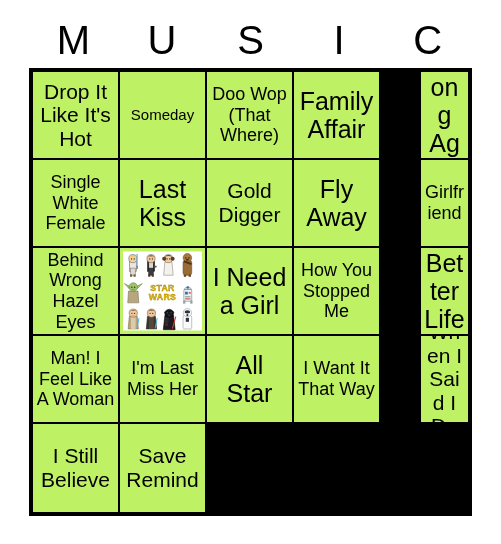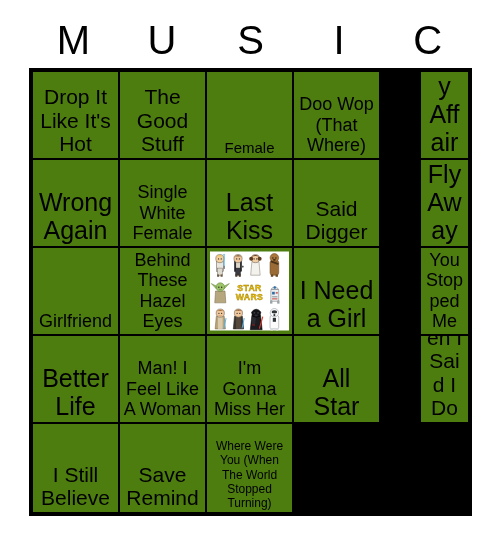--- a/index.html
+++ b/index.html
@@ -49,26 +49,26 @@
     height: 448px;
     box-sizing: border-box;
     border: 4px solid #000000;
     display: grid;
     grid-template-columns: repeat(5, 1fr);
     grid-template-rows: repeat(5, 1fr);
     background: #000000;
     gap: 0;
   }
   .cell {
-    background: #4d7c0f;
+    background: #bef264;
     box-sizing: border-box;
     border-right: 2px solid #000000;
     border-bottom: 2px solid #000000;
     display: flex;
-    align-items: flex-end;
+    align-items: center;
     justify-content: center;
     text-align: center;
     padding: 2px 3px;
     overflow: hidden;
   }
   .cell:nth-child(5n) { border-right: none; margin-left: 40px; }
   .cell:nth-child(n+21) { border-bottom: none; }
   .cell-text {
     display: block;
     width: 100%;
@@ -102,53 +102,50 @@
     <div class="header-cell">I</div>
     <div class="header-cell">C</div>
   </div>
 
   <div class="grid">
 
     <div class="cell">
       <span class="cell-text fs-lg">Drop It Like It's Hot</span>
     </div>
     <div class="cell">
-      <span class="cell-text fs-lg">The Good Stuff</span>
-    </div>
-    <div class="cell">
-      <span class="cell-text fs-sm">Female</span>
+      <span class="cell-text fs-sm">Someday</span>
     </div>
     <div class="cell">
       <span class="cell-text fs-md">Doo Wop (That Where)</span>
     </div>
     <div class="cell">
       <span class="cell-text fs-xl">Family Affair</span>
     </div>
 
     <div class="cell">
       <span class="cell-text fs-xl">Wrong Again</span>
     </div>
     <div class="cell">
       <span class="cell-text fs-md">Single White Female</span>
     </div>
     <div class="cell">
       <span class="cell-text fs-xl">Last Kiss</span>
     </div>
     <div class="cell">
-      <span class="cell-text fs-lg">Said Digger</span>
+      <span class="cell-text fs-lg">Gold Digger</span>
     </div>
     <div class="cell">
       <span class="cell-text fs-xl">Fly Away</span>
     </div>
 
     <div class="cell">
       <span class="cell-text fs-md">Girlfriend</span>
     </div>
     <div class="cell">
-      <span class="cell-text fs-md">Behind These Hazel Eyes</span>
+      <span class="cell-text fs-md">Behind Wrong Hazel Eyes</span>
     </div>
     <div class="cell free-cell">
       <svg class="art" viewBox="0 0 100 100" preserveAspectRatio="xMidYMid meet">
         <rect x="0" y="0" width="100" height="100" fill="#ffffff"></rect>
 
         <g>
           <rect x="8" y="12" width="9" height="13" fill="#e9e6de" stroke="#6b6257" stroke-width="0.7"></rect>
           <rect x="9.5" y="21" width="6" height="9" fill="#dfdad0" stroke="#6b6257" stroke-width="0.6"></rect>
           <circle cx="12.5" cy="9" r="5.2" fill="#f5cf9b" stroke="#6b6257" stroke-width="0.7"></circle>
           <path d="M7.4 7.6 Q12.5 1.5 17.6 7.6 Q15 5.4 12.5 6.2 Q10 5.4 7.4 7.6 Z" fill="#e8c35d"></path>
@@ -271,33 +268,33 @@
       <span class="cell-text fs-md">How You Stopped Me</span>
     </div>
 
     <div class="cell">
       <span class="cell-text fs-xl">Better Life</span>
     </div>
     <div class="cell">
       <span class="cell-text fs-md">Man! I Feel Like A Woman</span>
     </div>
     <div class="cell">
-      <span class="cell-text fs-md">I'm Gonna Miss Her</span>
+      <span class="cell-text fs-md">I'm Last Miss Her</span>
     </div>
     <div class="cell">
       <span class="cell-text fs-xl">All Star</span>
     </div>
+    <div class="cell">
+      <span class="cell-text fs-md">I Want It That Way</span>
+    </div>
 
     <div class="cell">
       <span class="cell-text fs-lg">When I Said I Do</span>
     </div>
     <div class="cell">
       <span class="cell-text fs-lg">I Still Believe</span>
     </div>
     <div class="cell">
       <span class="cell-text fs-lg">Save Remind</span>
-    </div>
-    <div class="cell">
-      <span class="cell-text fs-xs">Where Were You (When The World Stopped Turning)</span>
     </div>
 
   </div>
 </div>
 
 </body></html>

